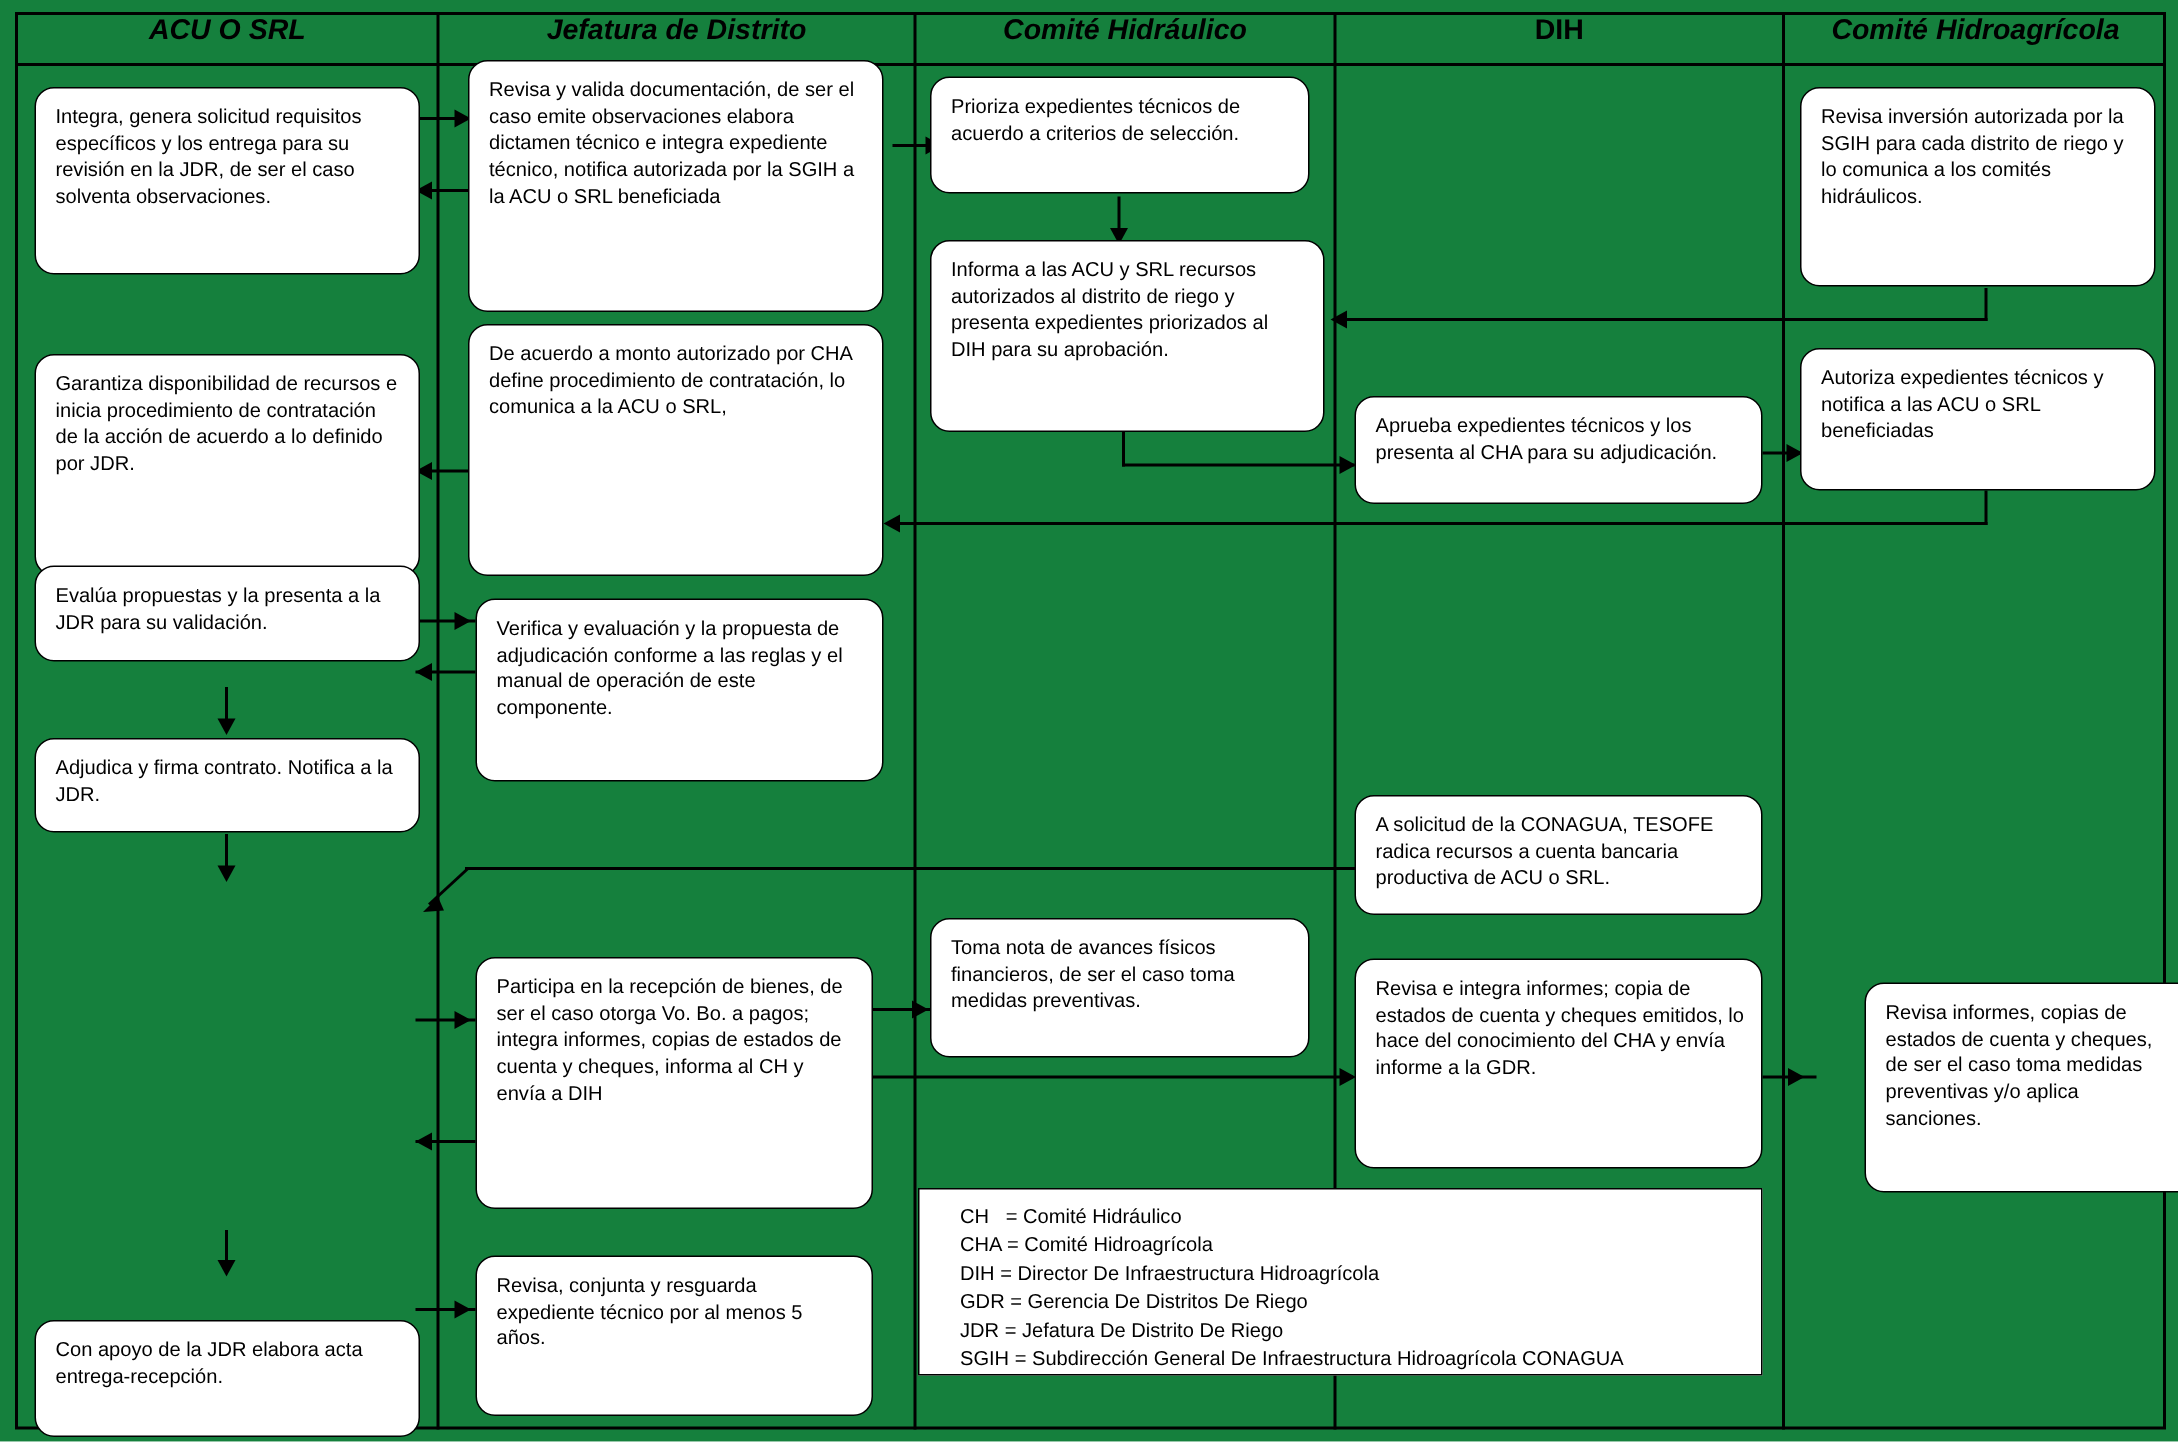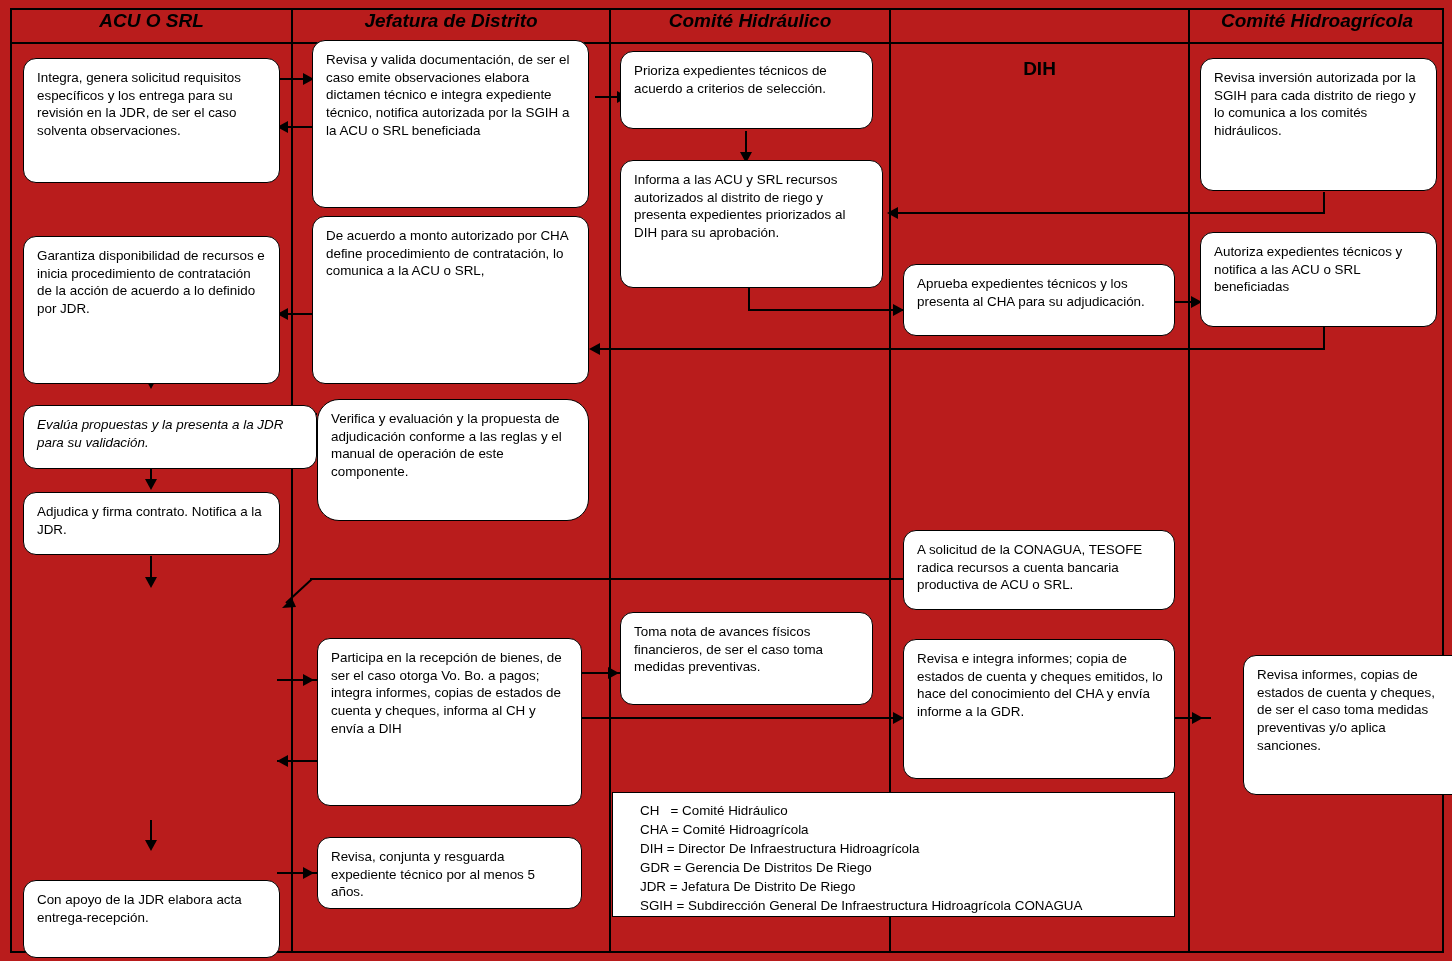--- a/index.html
+++ b/index.html
@@ -4,21 +4,21 @@
 <style>
   html, body {
     margin: 0; padding: 0;
     background: #ffffff;
     font-family: "Liberation Sans", sans-serif;
   }
   #canvas {
     position: relative;
     width: 1452px;
     height: 961px;
-    background: #b91c1c;
+    background: #15803d;
     overflow: hidden;
   }
   
   .frame {
     position: absolute;
     left: 10px; top: 8px;
     width: 1434px; height: 945px;
     border: 2px solid #000;
     box-sizing: border-box;
   }
@@ -38,21 +38,21 @@
   .lane-title {
     position: absolute;
     top: 10px;
     text-align: center;
     font-weight: bold;
     font-style: italic;
     font-size: 19px;
     color: #000;
     white-space: nowrap;
   }
-  .lane-title.upright { font-style: normal; margin-top: 48px; }
+  .lane-title.upright { font-style: normal; }
 
   
   .box {
     position: absolute;
     box-sizing: border-box;
     border: 1.8px solid #000;
     border-radius: 13px;
     background: #fff;
     font-size: 13.4px;
     line-height: 1.32;
@@ -182,29 +182,29 @@
   <div class="arrow right" style="left:1192px; top:712px;"></div>
 
   <div class="conn v" style="left:150px; top:820px; height:27px;"></div>
   <div class="arrow down" style="left:145px; top:840px;"></div>
 
   <div class="conn h" style="left:277px; top:872px; width:40px;"></div>
   <div class="arrow right" style="left:303px; top:867px;"></div>
 
   <div class="box" style="left:23px; top:58px; width:257px; height:125px;">Integra, genera solicitud requisitos específicos y los entrega para su revisión en la JDR, de ser el caso solventa observaciones.</div>
   <div class="box" style="left:23px; top:236px; width:257px; height:148px;">Garantiza disponibilidad de recursos e inicia procedimiento de contratación de la acción de acuerdo a lo definido por JDR.</div>
-  <div class="box" style="left:23px; top:405px; width:294px; height:64px;font-style:italic;">Evalúa propuestas y la presenta a la JDR para su validación.</div>
+  <div class="box" style="left:23px; top:377px; width:257px; height:64px;">Evalúa propuestas y la presenta a la JDR para su validación.</div>
   <div class="box" style="left:23px; top:492px; width:257px; height:63px;">Adjudica y firma contrato. Notifica a la JDR.</div>
   <div class="box" style="left:23px; top:852px; width:257px; height:78px;margin-top:28px;">Con apoyo de la JDR elabora acta entrega-recepción.</div>
 
   <div class="box" style="left:312px; top:40px; width:277px; height:168px;">Revisa y valida documentación, de ser el caso emite observaciones elabora dictamen técnico e integra expediente técnico, notifica autorizada por la SGIH a la ACU o SRL beneficiada</div>
   <div class="box" style="left:312px; top:216px; width:277px; height:168px;">De acuerdo a monto autorizado por CHA define procedimiento de contratación, lo comunica a la ACU o SRL,</div>
-  <div class="box" style="left:317px; top:399px; width:272px; height:122px;border-radius:22px;">Verifica y evaluación y la propuesta de adjudicación conforme a las reglas y el manual de operación de este componente.</div>
+  <div class="box" style="left:317px; top:399px; width:272px; height:122px;">Verifica y evaluación y la propuesta de adjudicación conforme a las reglas y el manual de operación de este componente.</div>
   <div class="box" style="left:317px; top:638px; width:265px; height:168px;">Participa en la recepción de bienes, de ser el caso otorga Vo. Bo. a pagos; integra informes, copias de estados de cuenta y cheques, informa al CH y envía a DIH</div>
-  <div class="box" style="left:317px; top:837px; width:265px; height:72px;">Revisa, conjunta y resguarda expediente técnico por al menos 5 años.</div>
+  <div class="box" style="left:317px; top:837px; width:265px; height:107px;">Revisa, conjunta y resguarda expediente técnico por al menos 5 años.</div>
 
   <div class="box" style="left:620px; top:51px; width:253px; height:78px;">Prioriza expedientes técnicos de acuerdo a criterios de selección.</div>
   <div class="box" style="left:620px; top:160px; width:263px; height:128px;">Informa a las ACU y SRL recursos autorizados al distrito de riego y presenta expedientes priorizados al DIH para su aprobación.</div>
   <div class="box" style="left:620px; top:612px; width:253px; height:93px;">Toma nota de avances físicos financieros, de ser el caso toma medidas preventivas.</div>
 
   <div class="box" style="left:903px; top:264px; width:272px; height:72px;">Aprueba expedientes técnicos y los presenta al CHA para su adjudicación.</div>
   <div class="box" style="left:903px; top:530px; width:272px; height:80px;">A solicitud de la CONAGUA, TESOFE radica recursos a cuenta bancaria productiva de ACU o SRL.</div>
   <div class="box" style="left:903px; top:639px; width:272px; height:140px;">Revisa e integra informes; copia de estados de cuenta y cheques emitidos, lo hace del conocimiento del CHA y envía informe a la GDR.</div>
 
   <div class="box" style="left:1200px; top:58px; width:237px; height:133px;">Revisa inversión autorizada por la SGIH para cada distrito de riego y lo comunica a los comités hidráulicos.</div>

